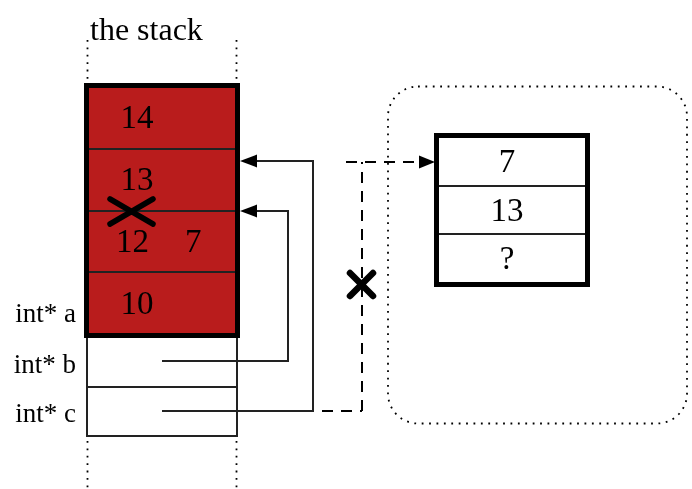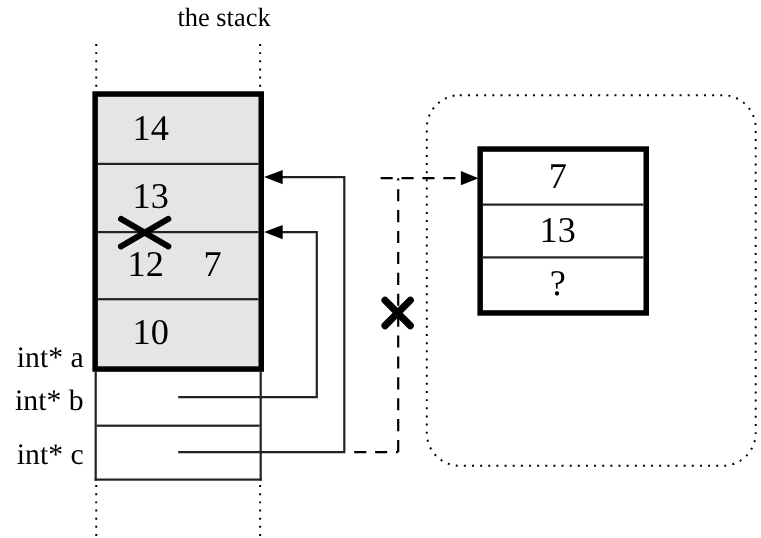--- a/index.html
+++ b/index.html
@@ -7,38 +7,38 @@
     position: relative;
     width: 692px;
     height: 489px;
     background: #ffffff;
     font-family: "Liberation Serif", serif;
     color: #000;
     overflow: hidden;
   }
   .title {
     position: absolute;
-    top: 0px;
-    font-size: 24px;
+    top: 12px;
+    font-size: 32px;
     line-height: 34px;
-    text-align: right;
+    text-align: left;
     white-space: nowrap;
   }
   .stack-title { left: 90px;  width: 156px; }
   .heap-title  { left: 437px; width: 156px; }
 
   
   .stack-box {
     position: absolute;
     left: 84px; top: 83px;
     width: 156px; height: 255px;
     border: 5px solid #000;
     box-sizing: border-box;
     display: flex; flex-direction: column;
-    background: #e5e5e5;
+    background: #b91c1c;
   }
   .cell {
     flex: 1;
     border-bottom: 2px solid #222;
     display: flex; align-items: center; justify-content: center;
     position: relative;
   }
   .cell:last-child { border-bottom: none; }
   .stack-box .cell { padding-right: 50px; }
   .num { font-size: 33px; line-height: 1; }
@@ -63,21 +63,21 @@
   .ptr-cell:first-child { border-bottom: 2px solid #222; }
 
   .var-label {
     position: absolute;
     left: 0; width: 76px;
     text-align: right;
     font-size: 27px;
     line-height: 32px;
     white-space: nowrap;
   }
-  .label-a { top: 297px; margin-top: 12px; }
+  .label-a { top: 297px; }
   .label-b { top: 348px; }
   .label-c { top: 397px; }
 
   
   .heap-box {
     position: absolute;
     left: 434px; top: 133px;
     width: 156px; height: 154px;
     border: 5px solid #000;
     box-sizing: border-box;

